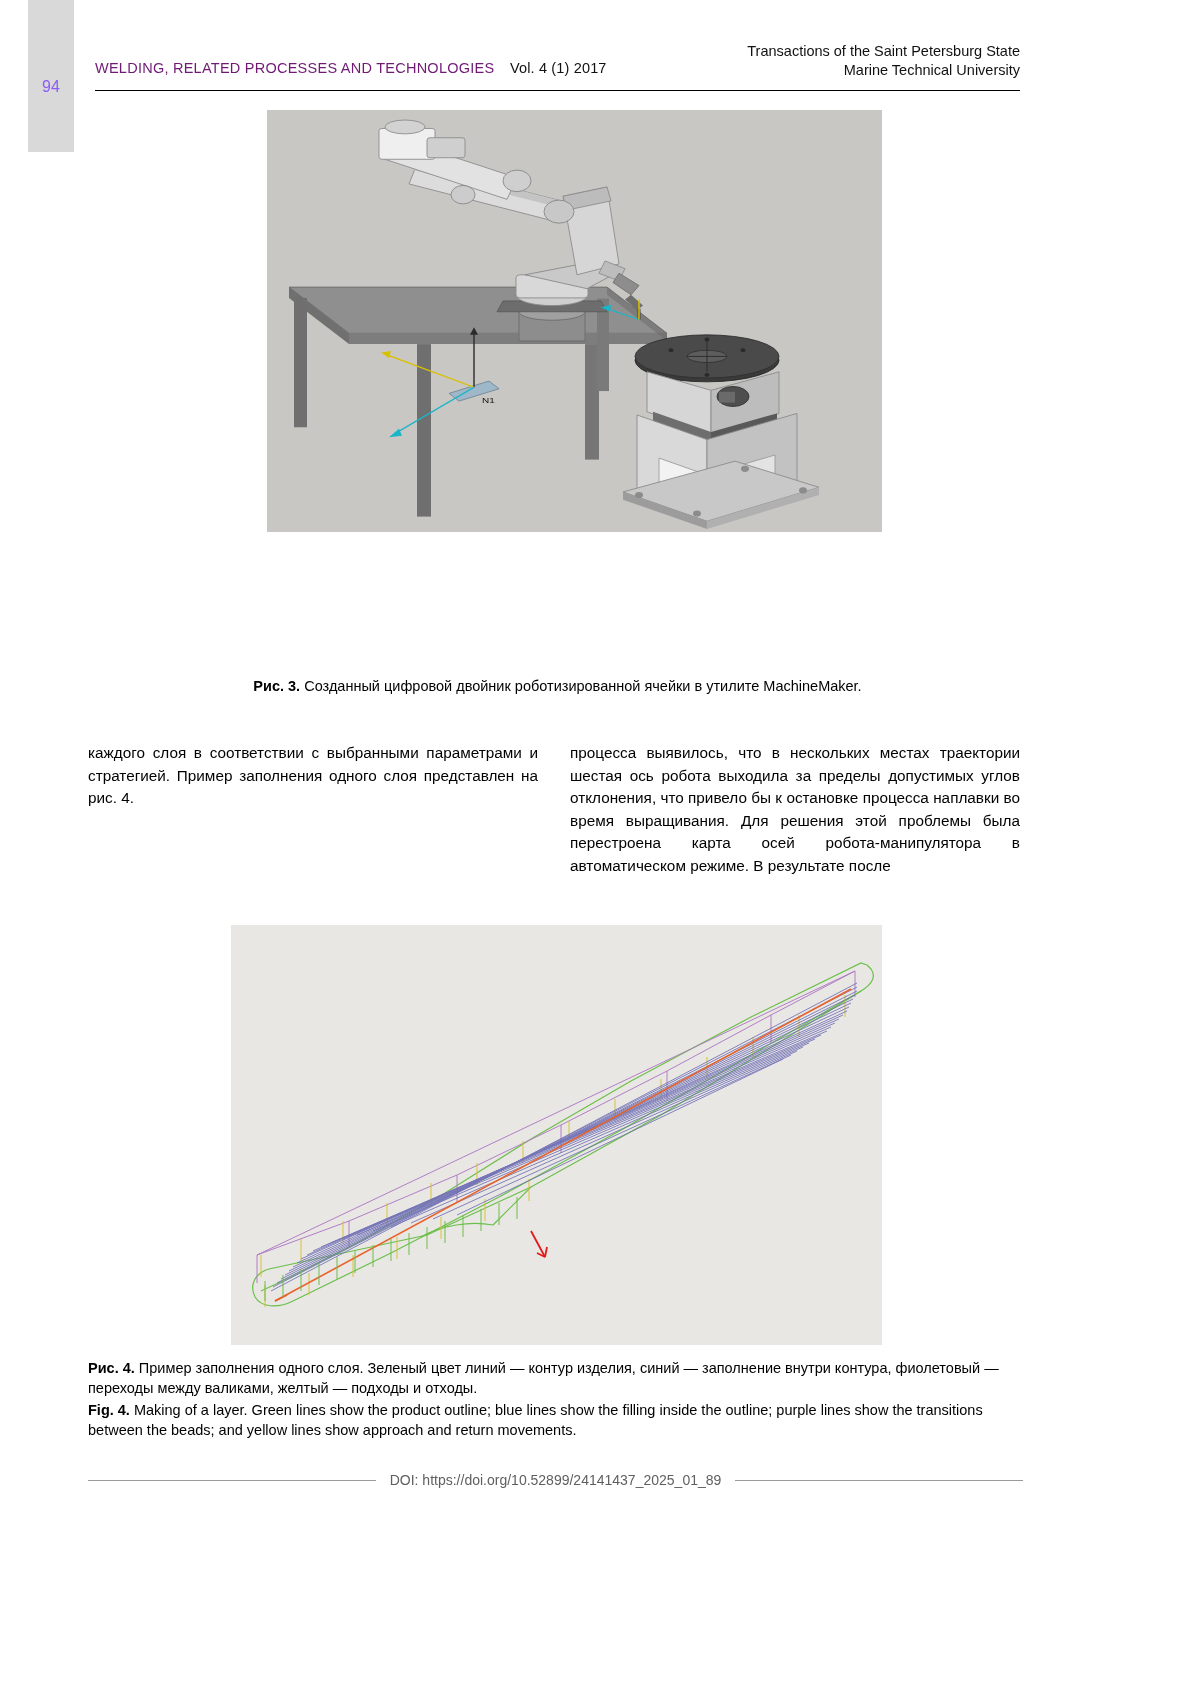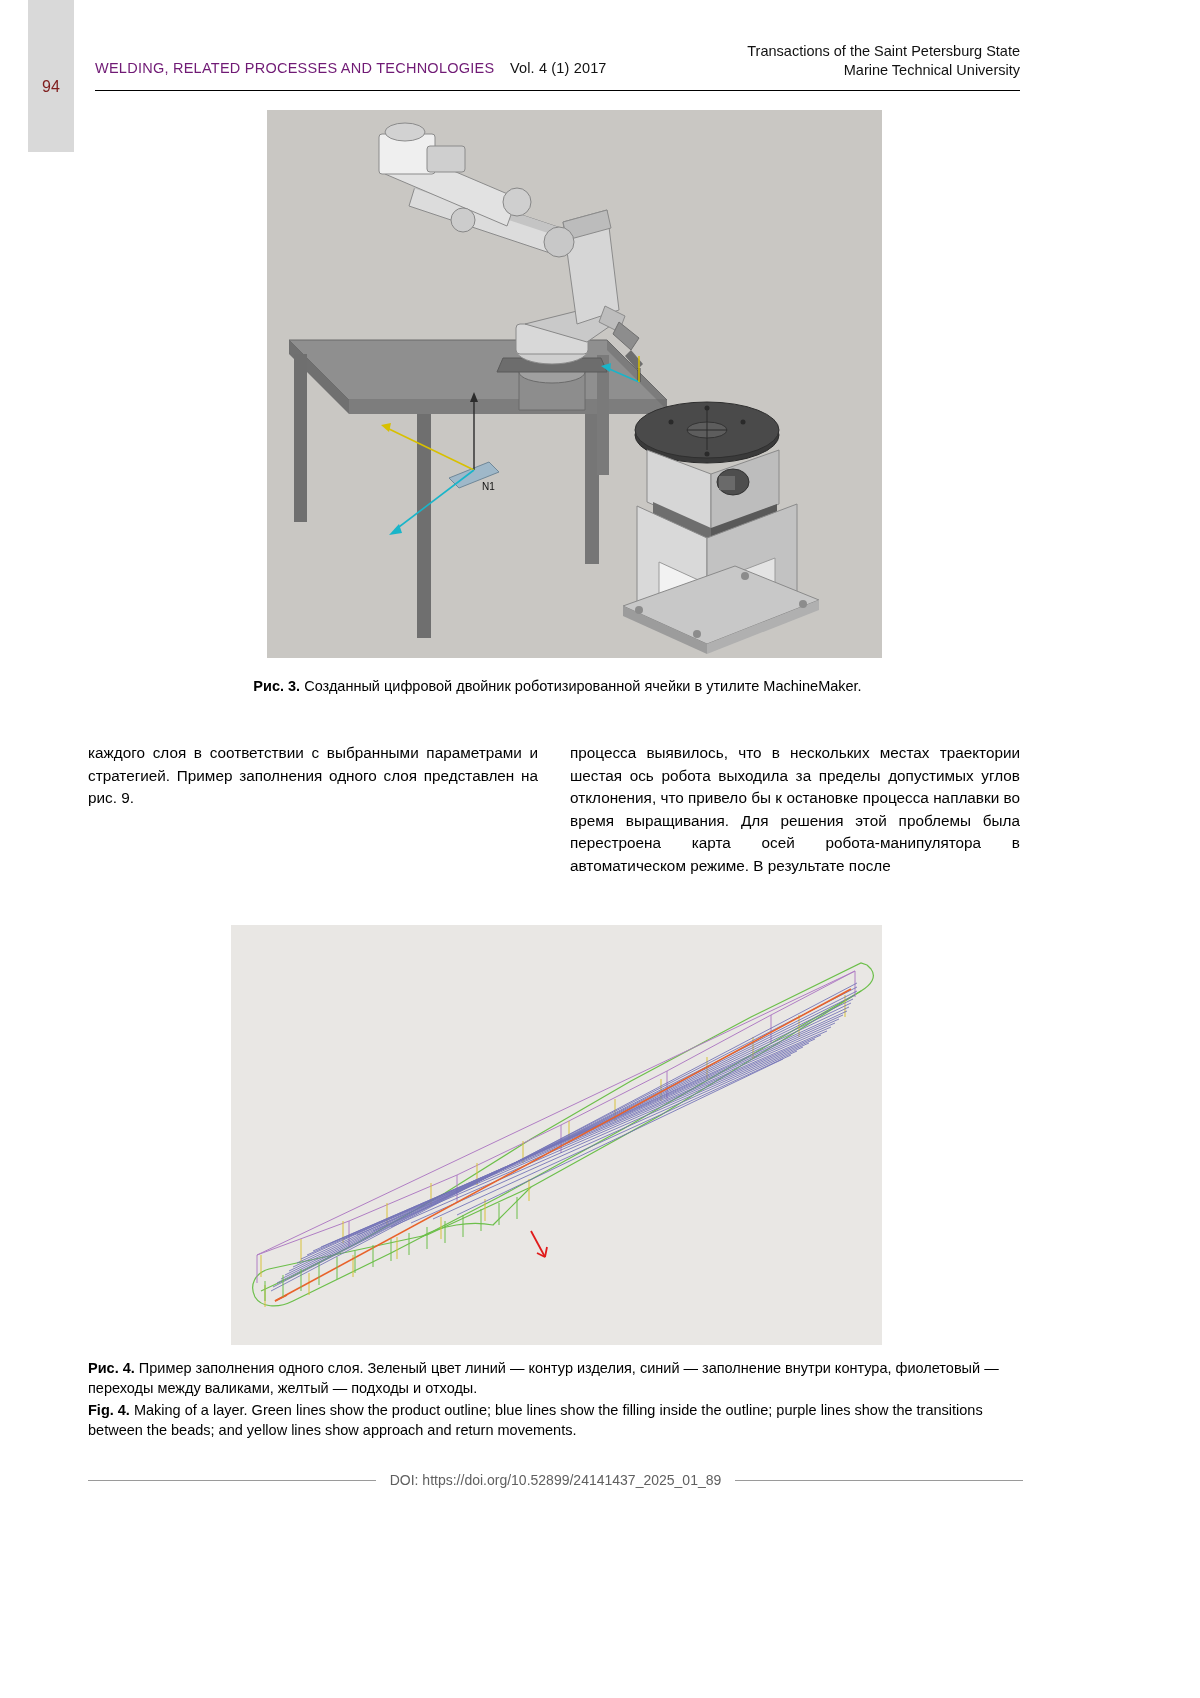--- a/index.html
+++ b/index.html
@@ -25,21 +25,21 @@
     height: 152px;
     background: #d9d9d9;
   }
   .page-number {
     position: absolute;
     left: 28px;
     top: 78px;
     width: 46px;
     text-align: center;
     font-size: 16px;
-    color: #7f1d1d;
+    color: #8b5cf6;
     letter-spacing: .2px;
   }
 
   .header {
     position: absolute;
     left: 95px;
     top: 40px;
     width: 925px;
     height: 60px;
   }
@@ -78,21 +78,21 @@
   }
 
   
   .figure {
     position: absolute;
   }
   .fig3-img {
     left: 267px;
     top: 110px;
     width: 615px;
-    height: 548px;
+    height: 422px;
     background: #a3a3a3;
     overflow: hidden;
   }
   .fig4-img {
     left: 231px;
     top: 925px;
     width: 651px;
     height: 420px;
     background: #e9e7e4;
     overflow: hidden;
@@ -138,21 +138,21 @@
 
   
   .footer {
     position: absolute;
     left: 88px;
     top: 1470px;
     width: 935px;
     height: 20px;
     display: flex;
     align-items: center;
-    justify-content: flex-end;
+    justify-content: center;
     gap: 14px;
   }
   .footer .rule {
     flex: 1 1 auto;
     height: 1px;
     background: #9a9a9a;
   }
   .footer .doi {
     font-size: 14px;
     color: #5f5f5f;
@@ -278,21 +278,21 @@
 </div>
 
 <div class="caption fig3-caption">
   <div class="cap-ru">
     <b>Рис. 3.</b>
     <span>Созданный цифровой двойник роботизированной ячейки в утилите MachineMaker.</span>
   </div>
 </div>
 
 <div class="col left">
-  <p>каждого слоя в соответствии с выбранными параметрами и стратегией. Пример заполнения одного слоя представлен на рис. 9.</p>
+  <p>каждого слоя в соответствии с выбранными параметрами и стратегией. Пример заполнения одного слоя представлен на рис. 4.</p>
 </div>
 <div class="col right">
   <p>процесса выявилось, что в нескольких местах траектории шестая ось робота выходила за пределы допустимых углов отклонения, что привело бы к остановке процесса наплавки во время выращивания. Для решения этой проблемы была перестроена карта осей робота-манипулятора в автоматическом режиме. В результате после</p>
 </div>
 
 <div class="figure fig4-img">
   <svg class="fig-svg" viewBox="0 0 651 420" preserveAspectRatio="none">
     <rect x="0" y="0" width="651" height="420" fill="#e9e7e4"></rect>
 
     <g fill="none" stroke="#6cbf4a" stroke-width="1.2">

